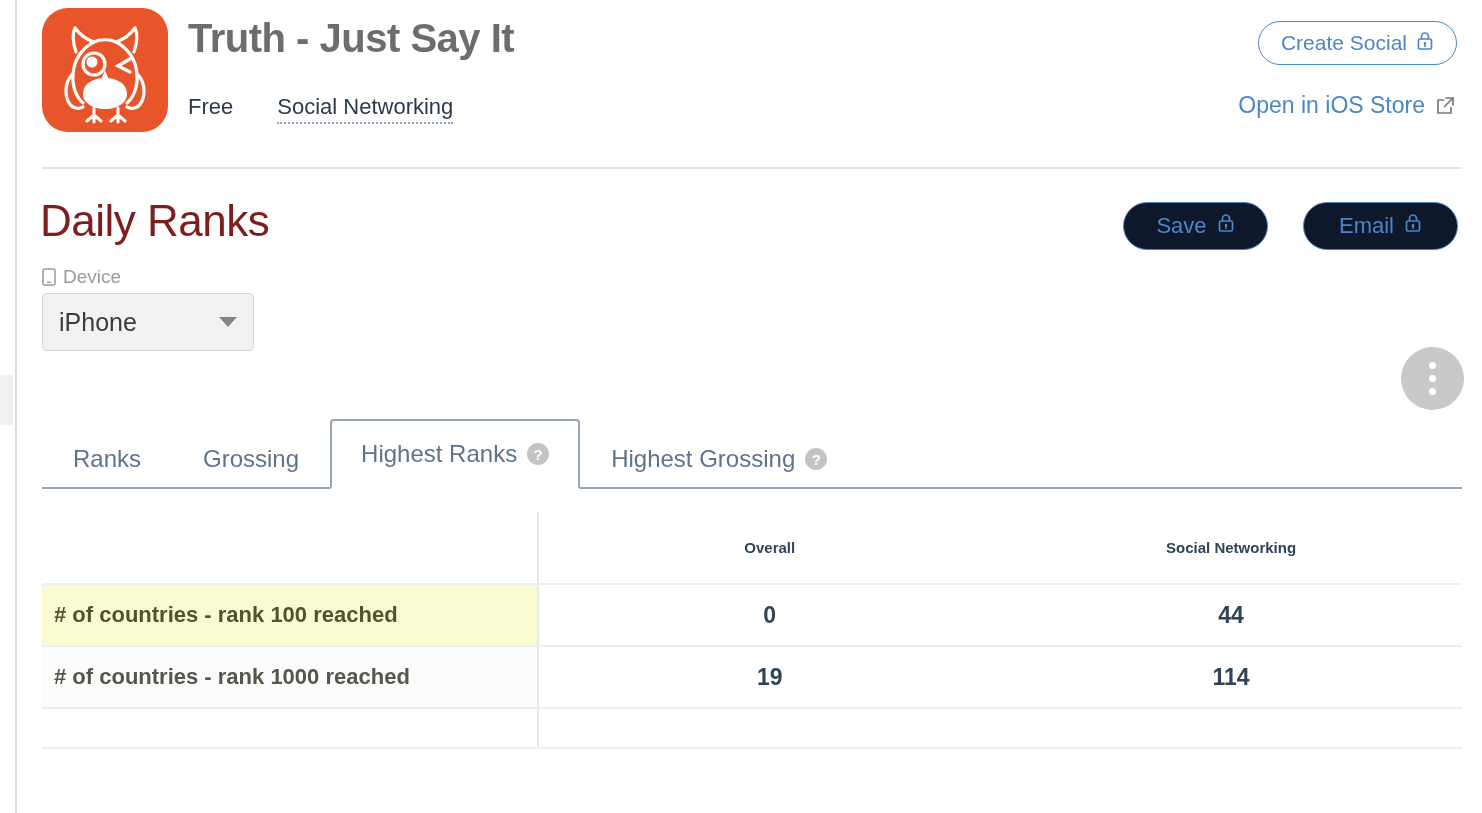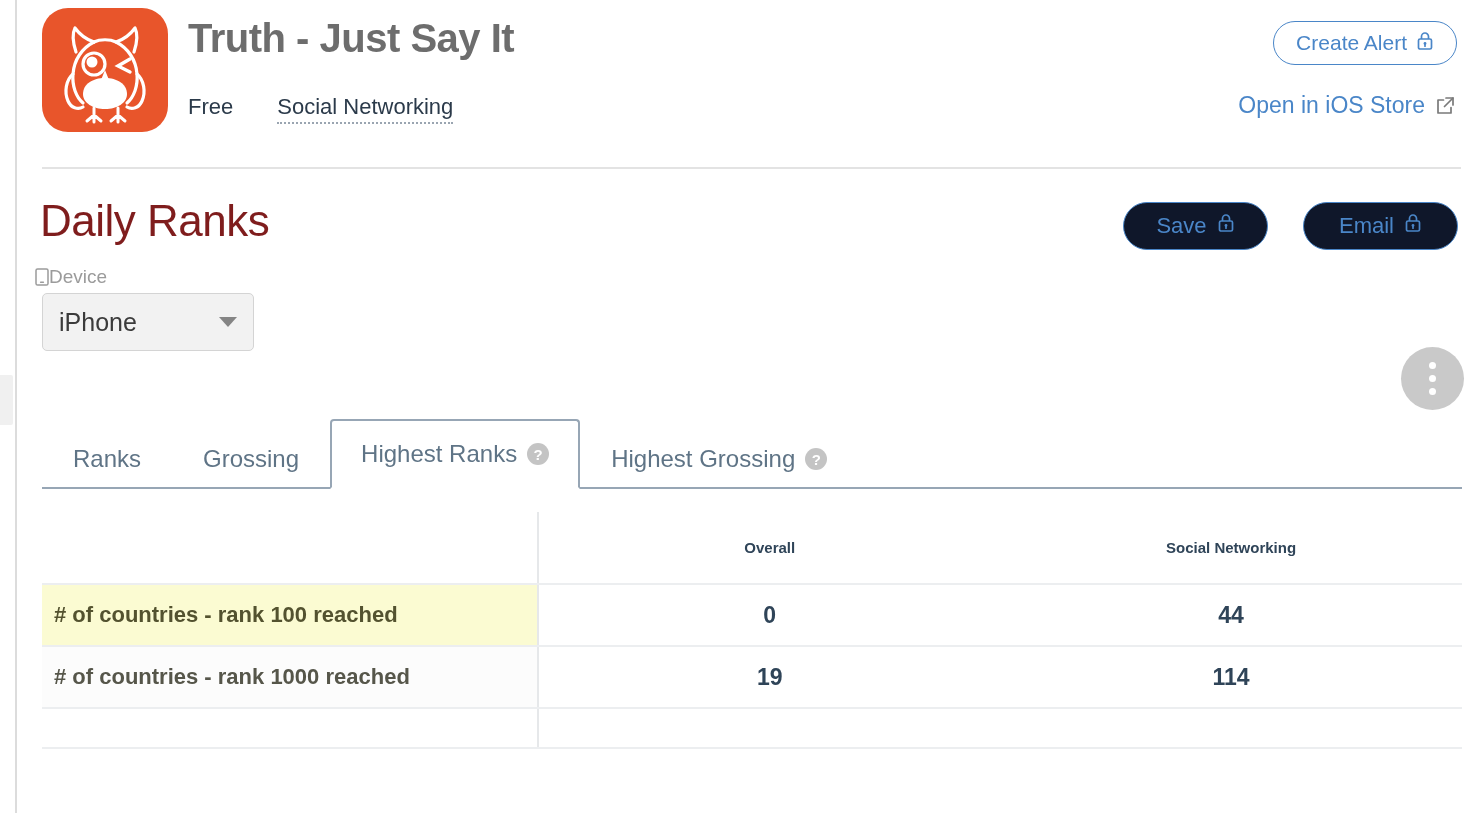--- a/index.html
+++ b/index.html
@@ -131,25 +131,26 @@
     position: absolute;
     left: 23px; top: 196px;
     font-size: 44px;
     font-weight: 300;
     color: #7f1d1d;
     letter-spacing: -0.5px;
   }
 
   .device-label {
     position: absolute;
-    left: 18px; top: 266px;
+    left: 25px; top: 266px;
     font-size: 19px;
     color: #9b9b9b;
     display: flex;
     align-items: center;
+    gap: 7px;
   }
   .device-label .dev-icon { display: inline-flex; }
 
   .device-select {
     position: absolute;
     left: 25px; top: 293px;
     width: 212px; height: 58px;
     background: #f2f2f2;
     border: 1px solid #d4d4d4;
     border-radius: 5px;
@@ -354,21 +355,21 @@
       </div>
 
       <div class="app-title">Truth - Just Say It</div>
 
       <div class="app-meta">
         <span class="app-price">Free</span>
         <span class="app-category">Social Networking</span>
       </div>
 
       <button class="create-alert-btn">
-        <span>Create Alert</span>
+        <span>Create Social</span>
         <span>
           <svg width="18" height="20" viewBox="0 0 18 20" fill="none" stroke="#4a86c8" stroke-width="1.7">
             <rect x="2.5" y="8" width="13" height="10" rx="1.6"></rect>
             <path d="M5.5 8 V5.5 A3.5 3.5 0 0 1 12.5 5.5 V8"></path>
             <circle cx="9" cy="12.4" r="1.4" fill="#4a86c8" stroke="none"></circle>
             <path d="M9 13.4 V15.2" stroke-linecap="round"></path>
           </svg>
         </span>
       </button>
 

